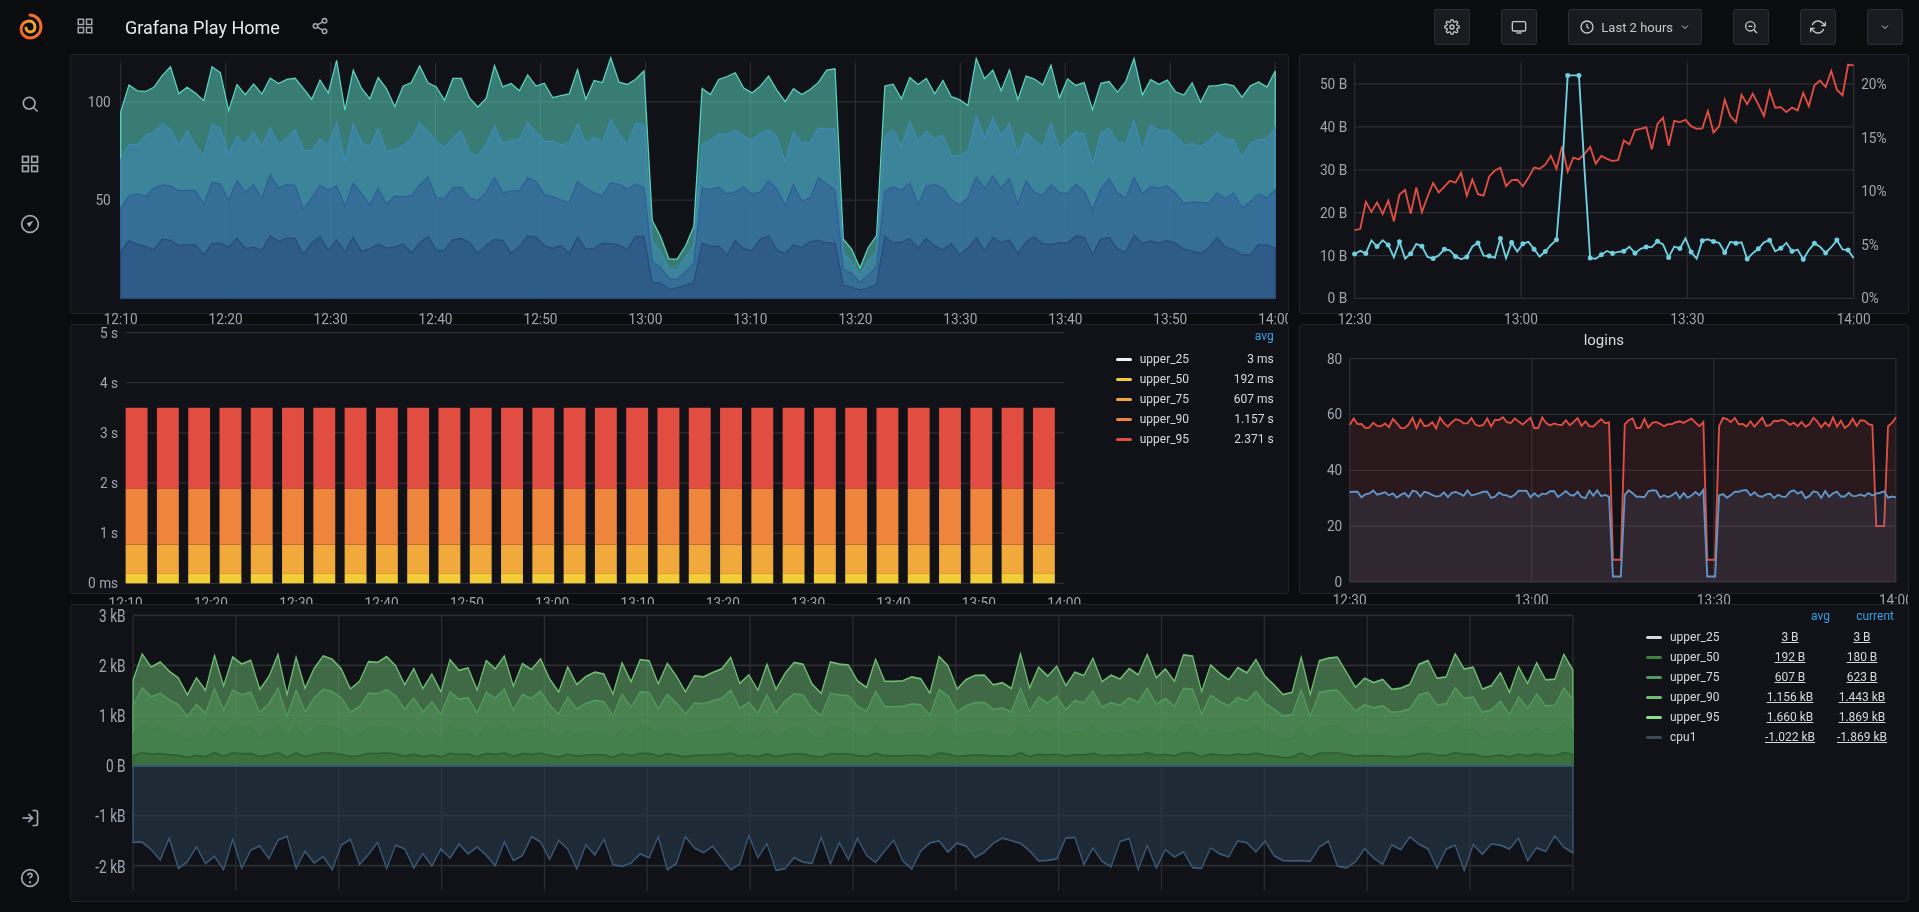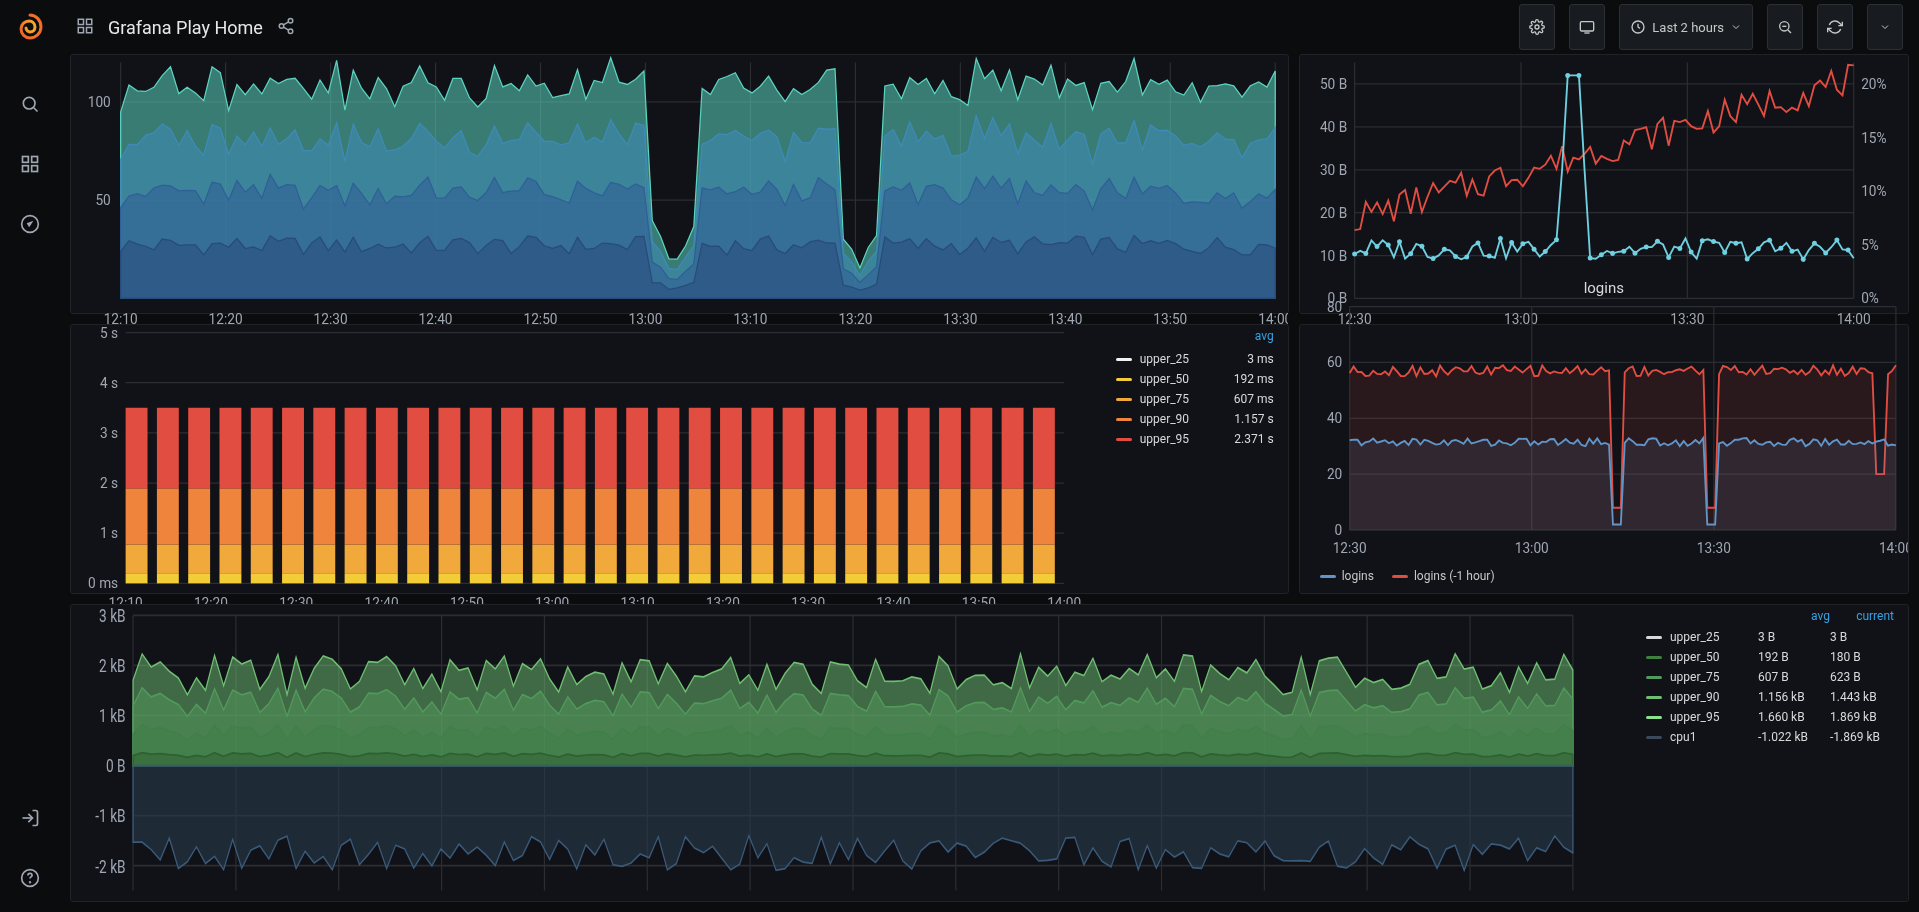--- a/index.html
+++ b/index.html
@@ -32,27 +32,27 @@
 .main {
   flex: 1;
   display: flex;
   flex-direction: column;
 }
 .topbar {
   height: 54px;
   display: flex;
   align-items: center;
   padding: 0 16px;
-  gap: 14px;
+  gap: 31px;
 }
 .topbar .dash-icon { color: #9fa7b3; }
 .topbar .title { font-size: 18px; color: #e8e8e8; }
 .topbar .spacer { flex:1; }
 .topbar .btn {
-  height: 46px;
+  height: 36px;
   border: 1px solid #2c2f33;
   background: #181b1f;
   border-radius: 3px;
   display: flex;
   align-items: center;
   padding: 0 10px;
   gap: 6px;
   color: #c7c7c7;
   cursor: pointer;
 }
@@ -103,21 +103,21 @@
 
 .traffic-legend {
   position:absolute; right:8px; top:0; width:260px;
   font-size:12px;
 }
 .traffic-legend .hdr { display:flex; padding:4px 6px;}
 .traffic-legend .hdr .c1{flex:1;}
 .traffic-legend .hdr span{ color:#33a2e5; min-width:64px; text-align:right;}
 .traffic-legend .ri { display:flex; align-items:center; padding:3px 6px; gap:8px;}
 .traffic-legend .ri .nm{flex:1;}
-.traffic-legend .ri .v{min-width:64px; text-align:left;}
+.traffic-legend .ri .v{min-width:64px; text-align:center;text-decoration:underline;}
 svg text { fill:#9fa7b3; font-size:11px; }
 svg .grid line { stroke:#2a2d31; stroke-width:1;}
 </style>
 </head>
 <body>
 
 <div class="sidebar">
   <div class="logo">
     <svg width="32" height="32" viewBox="0 0 32 32">
       <defs>
@@ -592,21 +592,21 @@
                 </div>
                 <div class="row-item">
                   <span class="legend-swatch" style="background:#e24d42"></span>
                   <span class="nm">upper_95</span>
                   <span class="val">2.371 s</span>
                 </div>
               </div>
           </div>
         </div>
       </div>
-      <div class="panel" style="flex:1;justify-content:flex-end;">
+      <div class="panel" style="flex:1;">
         <div class="panel-title">logins</div>
         <div class="panel-body">
           <svg id="svg-logins" width="100%" height="100%" viewBox="0 0 490 210" preserveAspectRatio="none">
               <g class="grid">
                 <line x1="40" x2="480" y1="184" y2="184"></line>
                 <text x="34" y="188" text-anchor="end">0</text>
                 <line x1="40" x2="480" y1="139.5" y2="139.5"></line>
                 <text x="34" y="143.5" text-anchor="end">20</text>
                 <line x1="40" x2="480" y1="95" y2="95"></line>
                 <text x="34" y="99" text-anchor="end">40</text>

